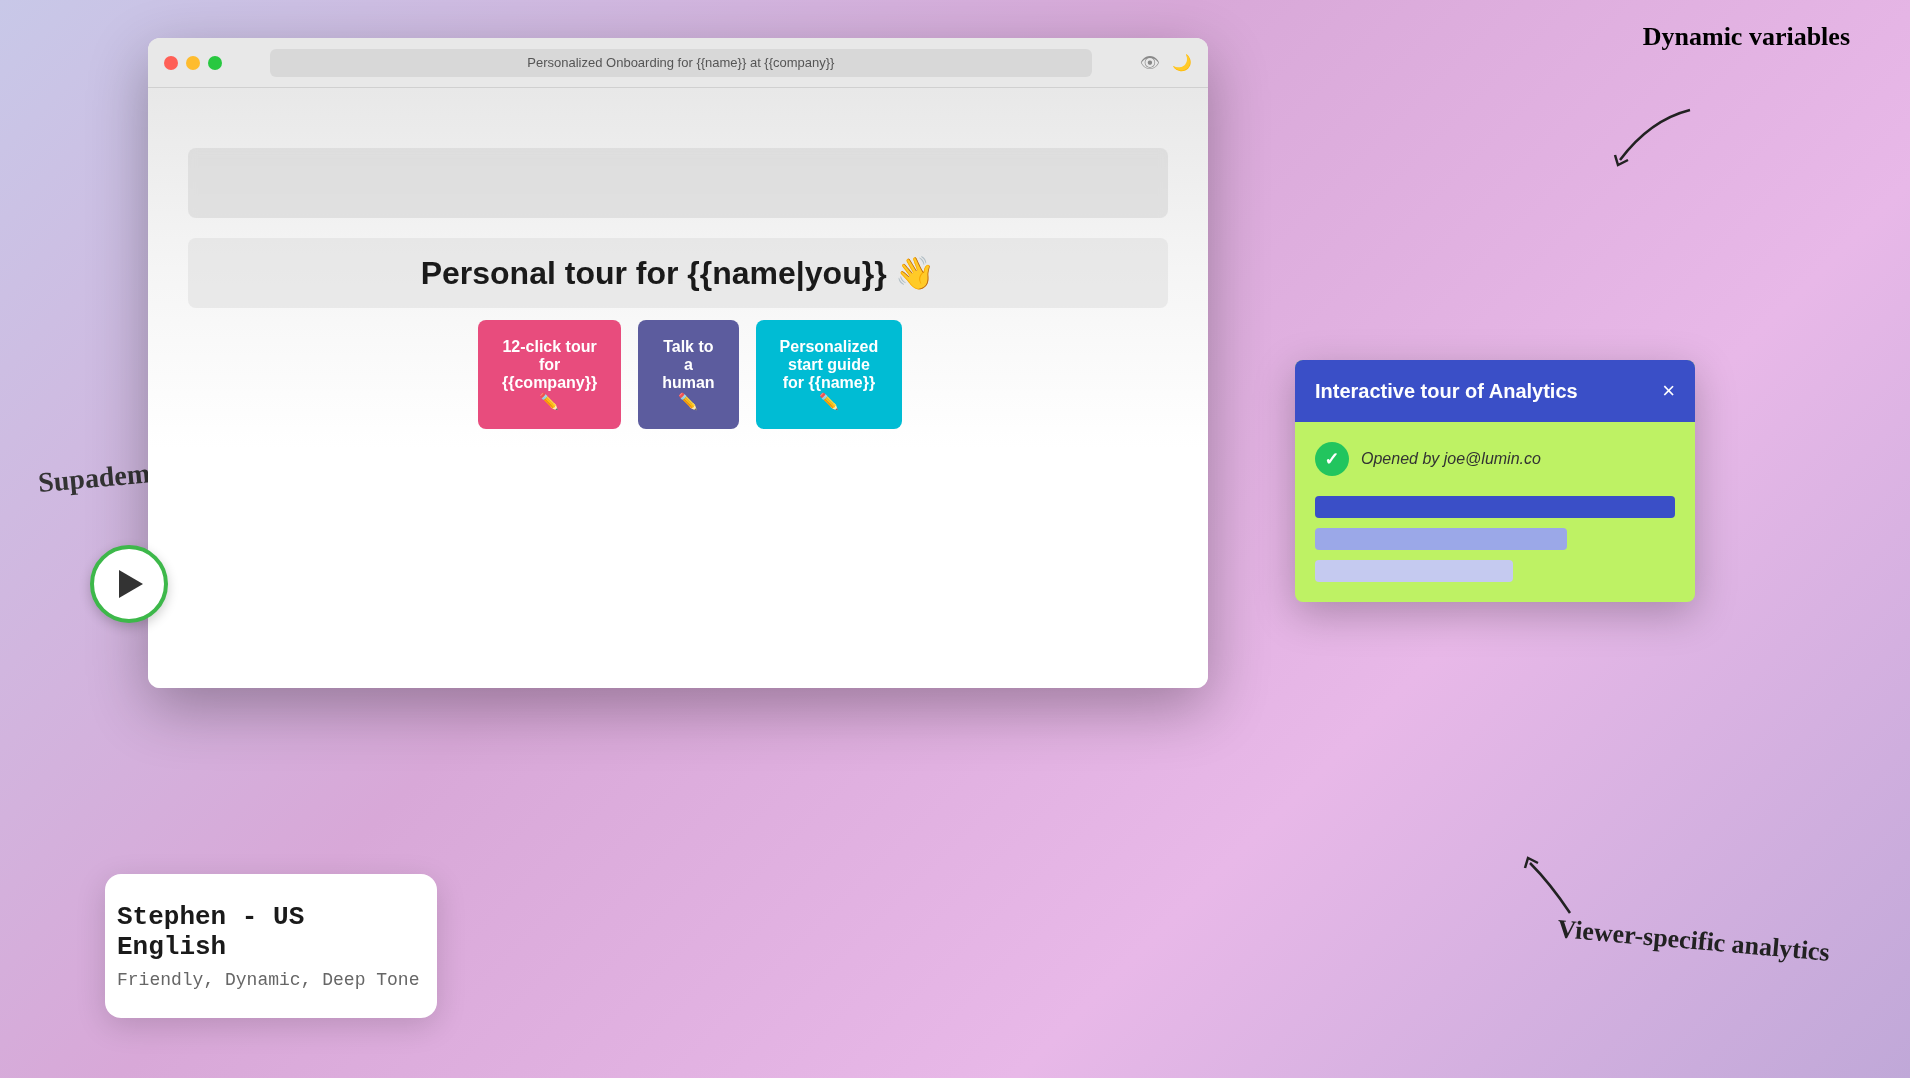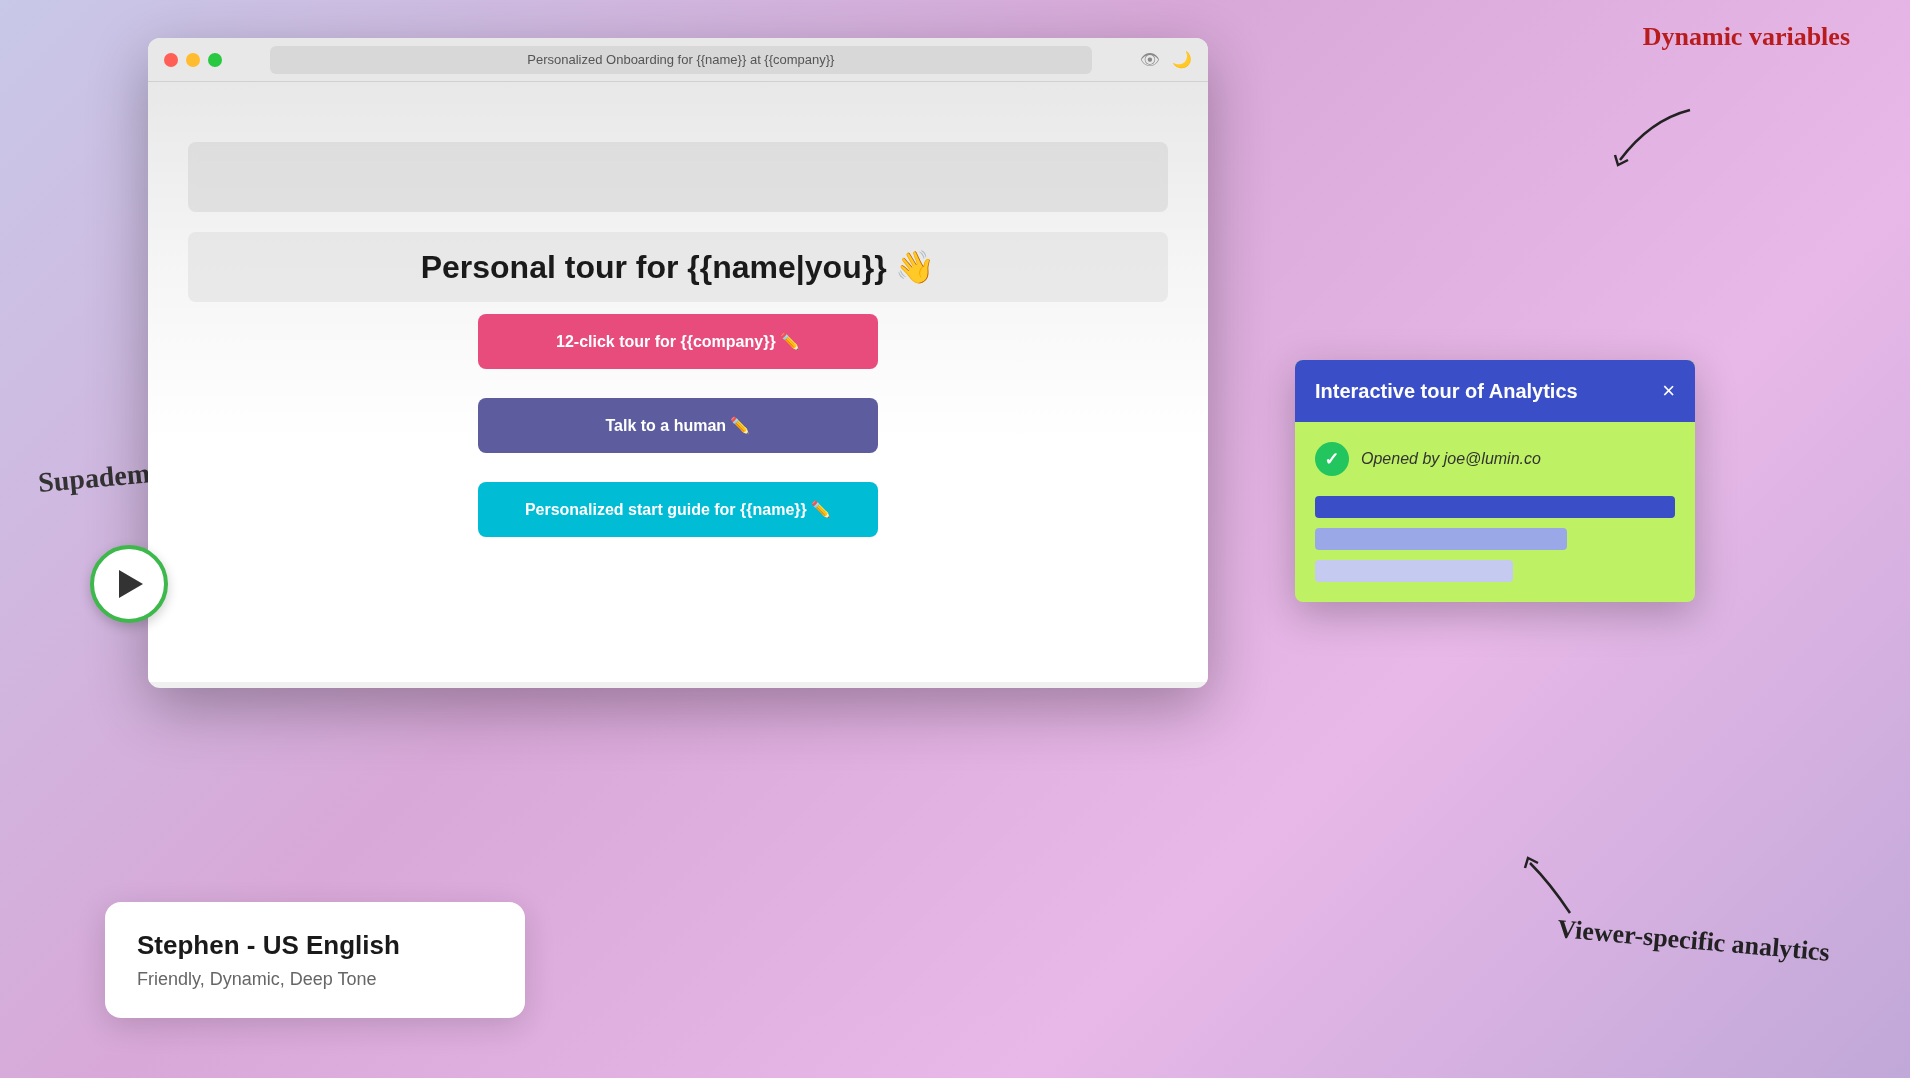--- a/index.html
+++ b/index.html
@@ -25,21 +25,21 @@
       transform: rotate(-5deg);
     }
 
     
     .dynamic-vars-label {
       position: absolute;
       right: 60px;
       top: 20px;
       font-size: 26px;
       font-weight: 700;
-      color: #b91c1c;
+      color: #000000;
       font-family: Georgia, serif;
       text-align: center;
       line-height: 1.3;
     }
 
     
     .viewer-label {
       position: absolute;
       right: 80px;
       bottom: 120px;
@@ -59,21 +59,21 @@
       top: 38px;
       width: 1060px;
       height: 650px;
       background: #f0f0f0;
       border-radius: 12px;
       box-shadow: 0 20px 60px rgba(0,0,0,0.3);
       overflow: hidden;
     }
 
     .browser-titlebar {
-      height: 44px;
+      height: 50px;
       background: #e8e8e8;
       display: flex;
       align-items: center;
       padding: 0 16px;
       gap: 8px;
       border-bottom: 1px solid #d0d0d0;
     }
 
     .traffic-light {
       width: 14px;
@@ -141,22 +141,22 @@
       text-align: center;
       margin-bottom: 30px;
       background: rgba(220,220,220,0.3);
       padding: 10px 40px;
       border-radius: 6px;
       width: 100%;
     }
 
     .buttons-container {
       display: flex;
-      flex-direction: column;
-      gap: 29px;
+      flex-direction: row;
+      gap: 17px;
       width: 400px;
     }
 
     .cta-button {
       padding: 18px 24px;
       border-radius: 8px;
       border: none;
       font-size: 16px;
       font-weight: 600;
       color: white;
@@ -196,25 +196,26 @@
       border-width: 14px 0 14px 24px;
       border-color: transparent transparent transparent #333;
       margin-left: 4px;
     }
 
     
     .voice-card {
       position: absolute;
       left: 105px;
       bottom: 60px;
-      width: 420px;
+      width: 332px;
       background: white;
       border-radius: 16px;
-      padding: 28px 32px;
+      padding: 28px 12px;
       box-shadow: 0 8px 30px rgba(0,0,0,0.15);
+      font-family: Liberation Mono, monospace;
     }
 
     .voice-name {
       font-size: 26px;
       font-weight: 800;
       color: #1a1a1a;
       margin-bottom: 8px;
     }
 
     .voice-desc {

